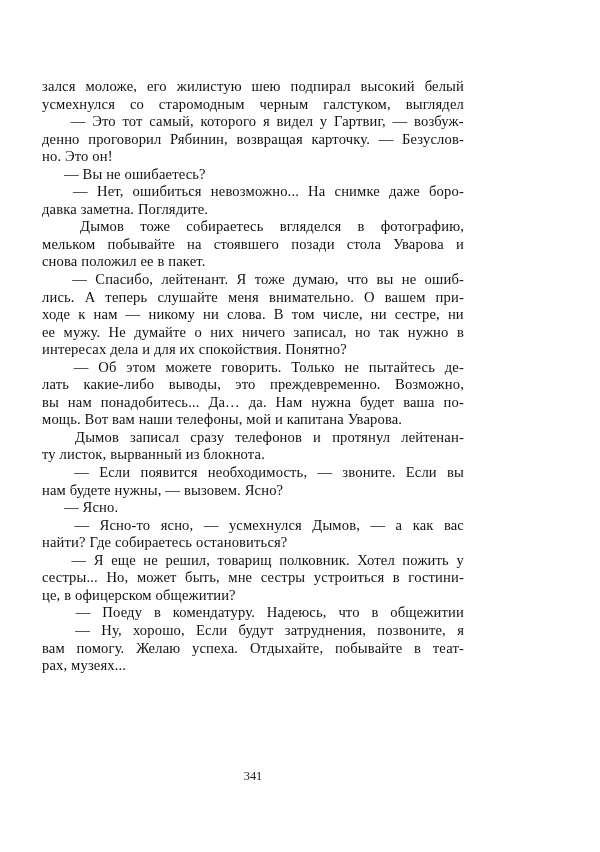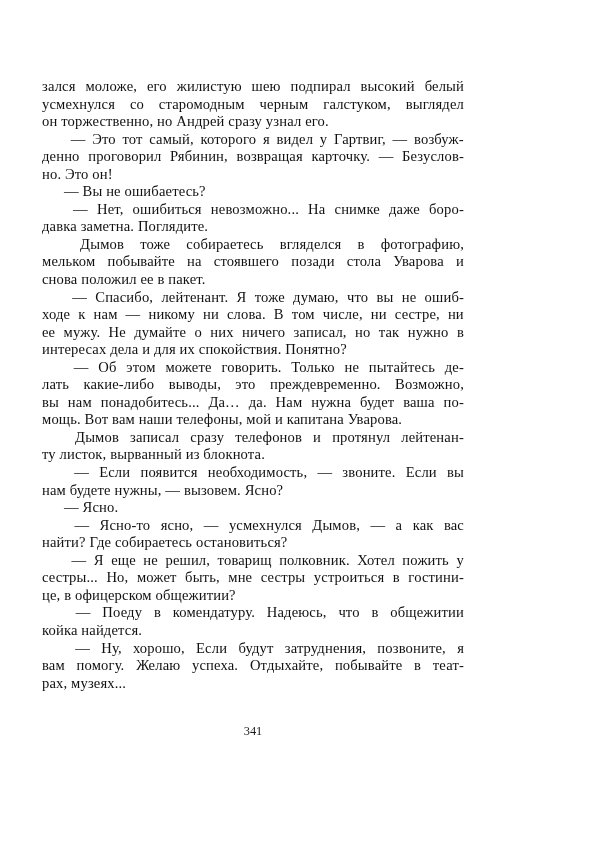--- a/index.html
+++ b/index.html
@@ -64,21 +64,21 @@
   }
 
   .indent {
     display: inline-block;
     width: 22px;
   }
 
   #folio {
     position: absolute;
     left: 42px;
-    top: 724px;
+    top: 769px;
     width: 422px;
     text-align: center;
     font-size: 12.4px;
     line-height: 14px;
     color: #1a1a1a;
     font-family: "Liberation Serif", "DejaVu Serif", serif;
   }
 </style>
 </head>
 <body>
@@ -98,21 +98,20 @@
           <span class="w">белый</span>
         </span>
         <span class="line justify">
           <span class="w">усмехнулся</span>
           <span class="w">со</span>
           <span class="w">старомодным</span>
           <span class="w">черным</span>
           <span class="w">галстуком,</span>
           <span class="w">выглядел</span>
         </span>
-        <span class="line last">он торжественно, но Андрей сразу узнал его.</span>
       </p>
       <p class="para">
         <span class="line justify">
           <span class="w indent"></span>
           <span class="w">—</span>
           <span class="w">Это</span>
           <span class="w">тот</span>
           <span class="w">самый,</span>
           <span class="w">которого</span>
           <span class="w">я</span>
@@ -178,20 +177,31 @@
           <span class="w">—</span>
           <span class="w">Спасибо,</span>
           <span class="w">лейтенант.</span>
           <span class="w">Я</span>
           <span class="w">тоже</span>
           <span class="w">думаю,</span>
           <span class="w">что</span>
           <span class="w">вы</span>
           <span class="w">не</span>
           <span class="w">ошиб-</span>
+        </span>
+        <span class="line justify">
+          <span class="w">лись.</span>
+          <span class="w">А</span>
+          <span class="w">теперь</span>
+          <span class="w">слушайте</span>
+          <span class="w">меня</span>
+          <span class="w">внимательно.</span>
+          <span class="w">О</span>
+          <span class="w">вашем</span>
+          <span class="w">при-</span>
         </span>
         <span class="line justify">
           <span class="w">ходе</span>
           <span class="w">к</span>
           <span class="w">нам</span>
           <span class="w">—</span>
           <span class="w">никому</span>
           <span class="w">ни</span>
           <span class="w">слова.</span>
           <span class="w">В</span>
@@ -330,21 +340,20 @@
           <span class="w indent"></span>
           <span class="w">—</span>
           <span class="w">Поеду</span>
           <span class="w">в</span>
           <span class="w">комендатуру.</span>
           <span class="w">Надеюсь,</span>
           <span class="w">что</span>
           <span class="w">в</span>
           <span class="w">общежитии</span>
         </span>
-        <span class="line last">койка найдется.</span>
       </p>
       <p class="para">
         <span class="line justify">
           <span class="w indent"></span>
           <span class="w">—</span>
           <span class="w">Ну,</span>
           <span class="w">хорошо,</span>
           <span class="w">Если</span>
           <span class="w">будут</span>
           <span class="w">затруднения,</span>

